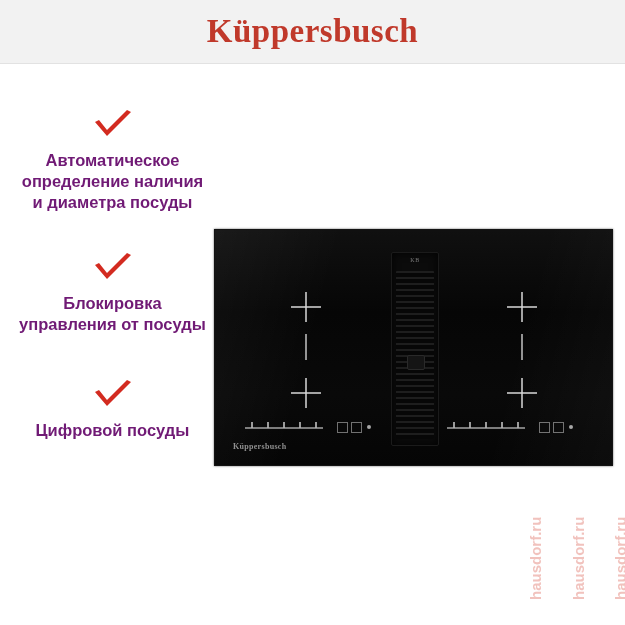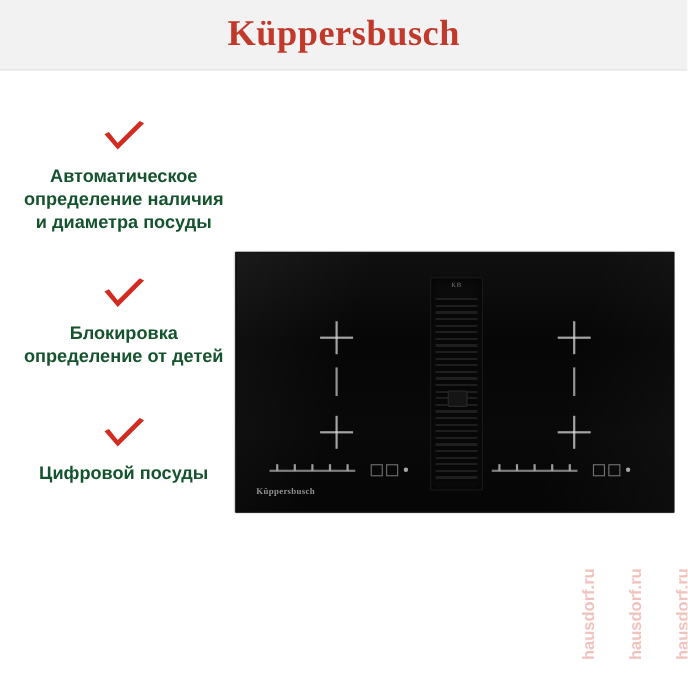--- a/index.html
+++ b/index.html
@@ -52,21 +52,21 @@
   .feature-check {
     display: block;
     margin: 0 auto 10px auto;
     width: 44px;
     height: 30px;
   }
   .feature-text {
     display: block;
     font-size: 16.5px;
     font-weight: bold;
-    color: #14532d;
+    color: #701a75;
     line-height: 1.28;
     padding: 0 6px;
     text-align: center;
   }
   .feature-1 { margin-bottom: 40px; }
   .feature-2 { margin-bottom: 44px; }
 
   
   .hob {
     position: absolute;
@@ -257,21 +257,21 @@
     </span>
     <span class="feature-text">Автоматическое определение наличия и диаметра посуды</span>
   </div>
 
   <div class="feature feature-2">
     <span class="feature-check">
       <svg viewBox="0 0 44 30" width="44" height="30" aria-hidden="true">
         <path d="M4 12 L16 26 L40 2 L36 0 L16 20 L8 10 Z" fill="#d32b20"></path>
       </svg>
     </span>
-    <span class="feature-text">Блокировка определение от детей</span>
+    <span class="feature-text">Блокировка управления от посуды</span>
   </div>
 
   <div class="feature feature-3">
     <span class="feature-check">
       <svg viewBox="0 0 44 30" width="44" height="30" aria-hidden="true">
         <path d="M4 12 L16 26 L40 2 L36 0 L16 20 L8 10 Z" fill="#d32b20"></path>
       </svg>
     </span>
     <span class="feature-text">Цифровой посуды</span>
   </div>

